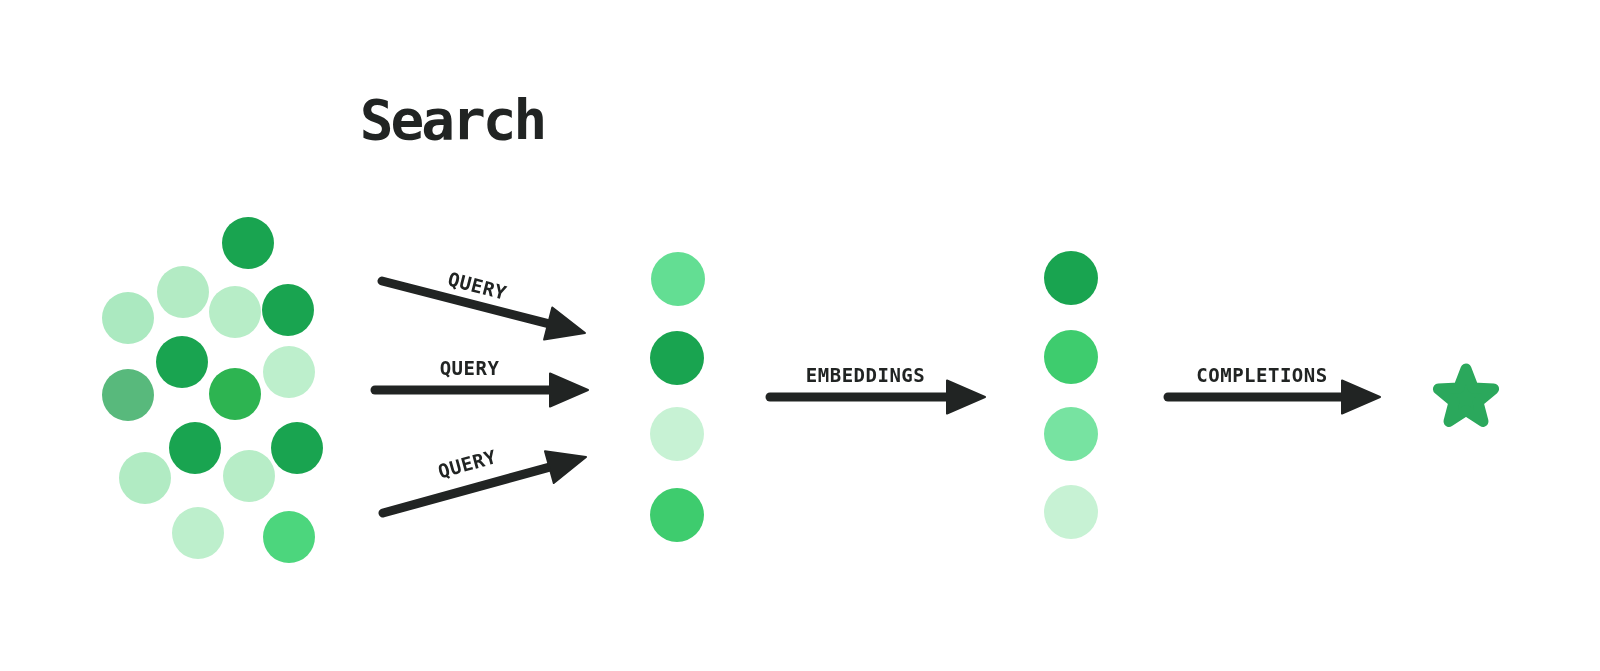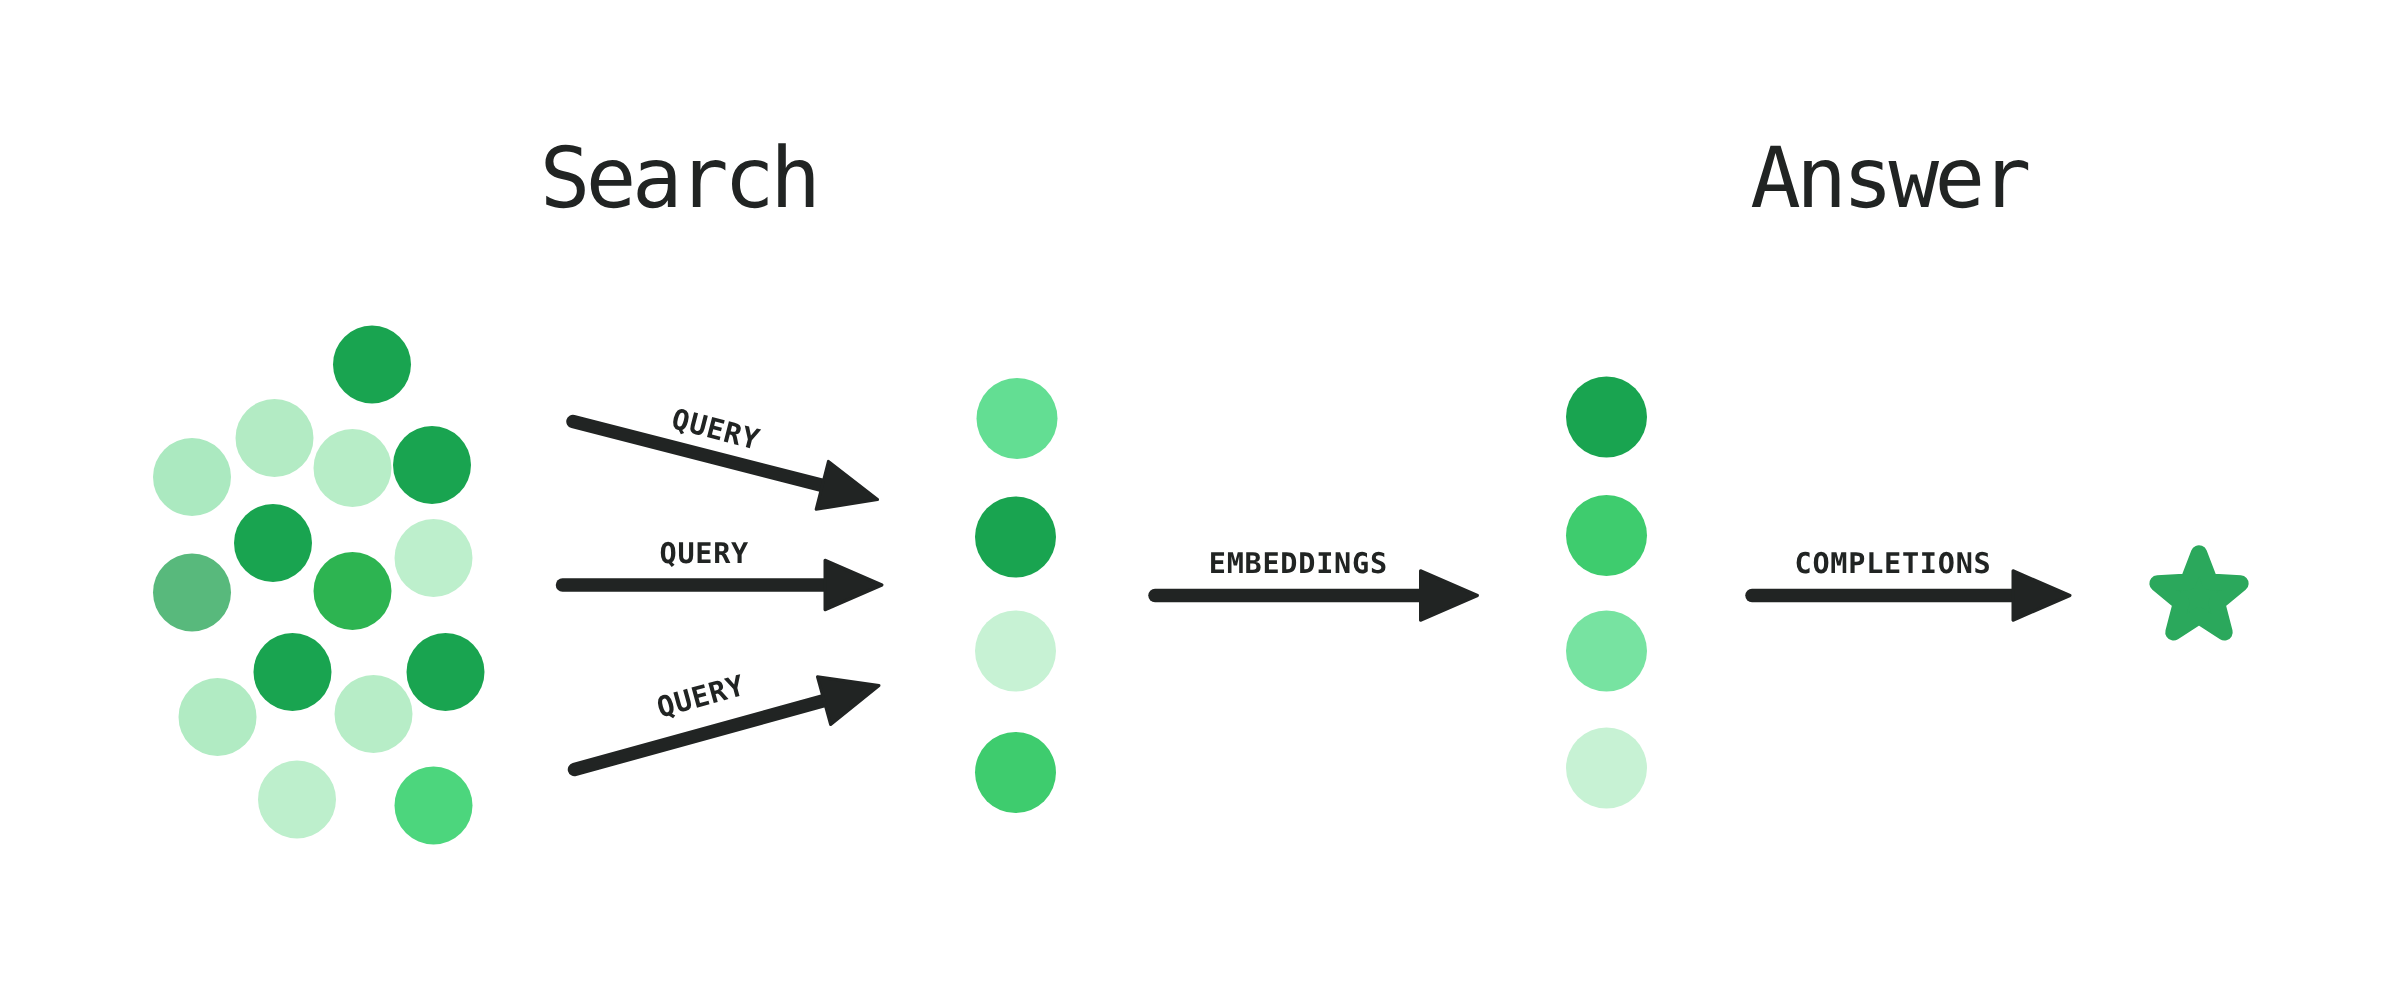--- a/index.html
+++ b/index.html
@@ -12,21 +12,21 @@
     width: 1600px;
     height: 671px;
     background: #ffffff;
     overflow: hidden;
     font-family: "DejaVu Sans Mono", "Liberation Mono", monospace;
   }
   .stage-label {
     position: absolute;
     transform: translateX(-50%);
     font-size: 56px;
-    font-weight: 400;
+    font-weight: 700;
     letter-spacing: -3px;
     color: #212423;
     white-space: nowrap;
     line-height: 1;
   }
   .dot-layer {
     position: absolute;
     left: 0; top: 0;
     width: 100%; height: 100%;
   }
@@ -58,21 +58,20 @@
     fill: #212423;
     text-anchor: middle;
   }
 </style>
 </head>
 <body>
 
 <div id="canvas">
 
   <div class="stage-label" style="left: 452px; top: 92px;">Search</div>
-  <div class="stage-label" style="left: 1259px; top: 92px;">Answer</div>
 
   <div class="dot-layer">
       <div class="dot" style="left: 222px; top: 217px; height: 52px; width: 52px; background: rgb(25, 164, 80);"></div>
       <div class="dot" style="left: 157px; top: 266px; height: 52px; width: 52px; background: rgb(179, 235, 196);"></div>
       <div class="dot" style="left: 102px; top: 292px; height: 52px; width: 52px; background: rgb(171, 233, 192);"></div>
       <div class="dot" style="left: 209px; top: 286px; height: 52px; width: 52px; background: rgb(183, 237, 199);"></div>
       <div class="dot" style="left: 262px; top: 284px; height: 52px; width: 52px; background: rgb(25, 164, 80);"></div>
       <div class="dot" style="left: 156px; top: 336px; height: 52px; width: 52px; background: rgb(25, 164, 80);"></div>
       <div class="dot" style="left: 263px; top: 346px; height: 52px; width: 52px; background: rgb(189, 239, 204);"></div>
       <div class="dot" style="left: 102px; top: 369px; height: 52px; width: 52px; background: rgb(88, 185, 124);"></div>

